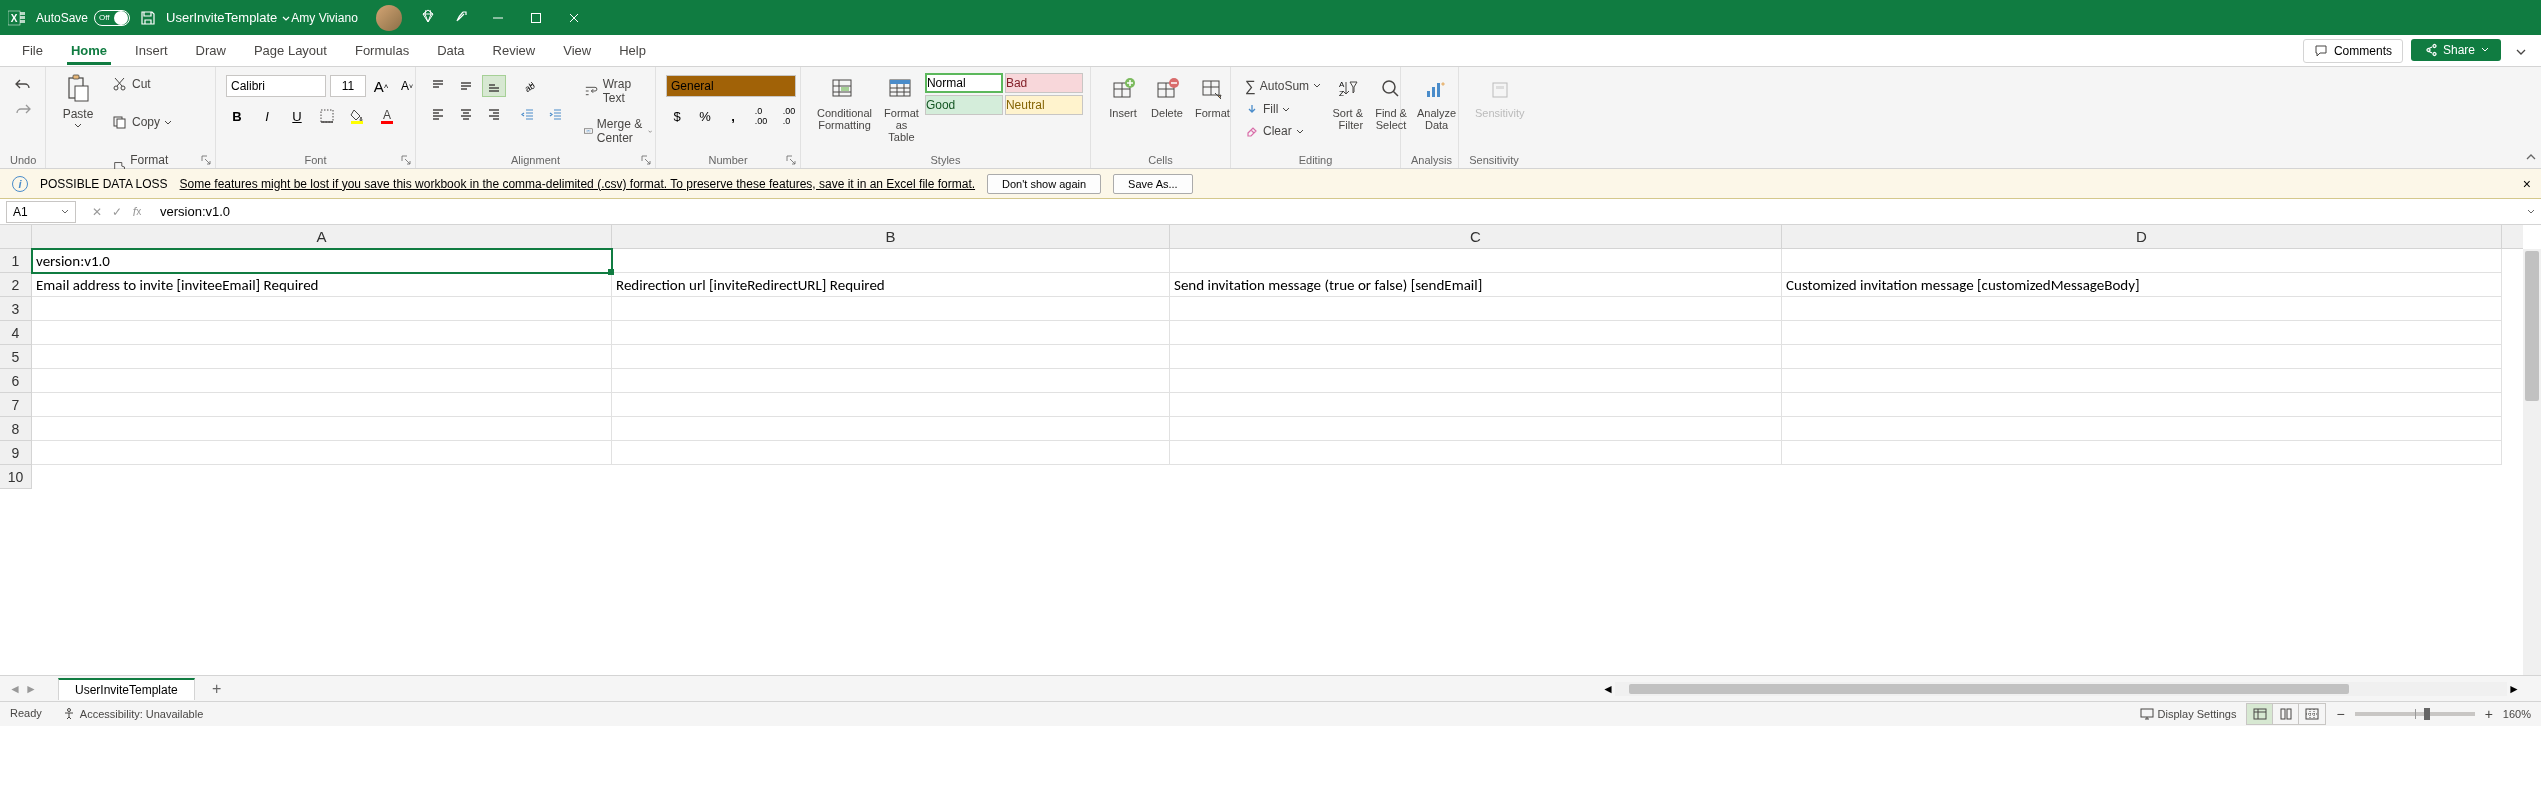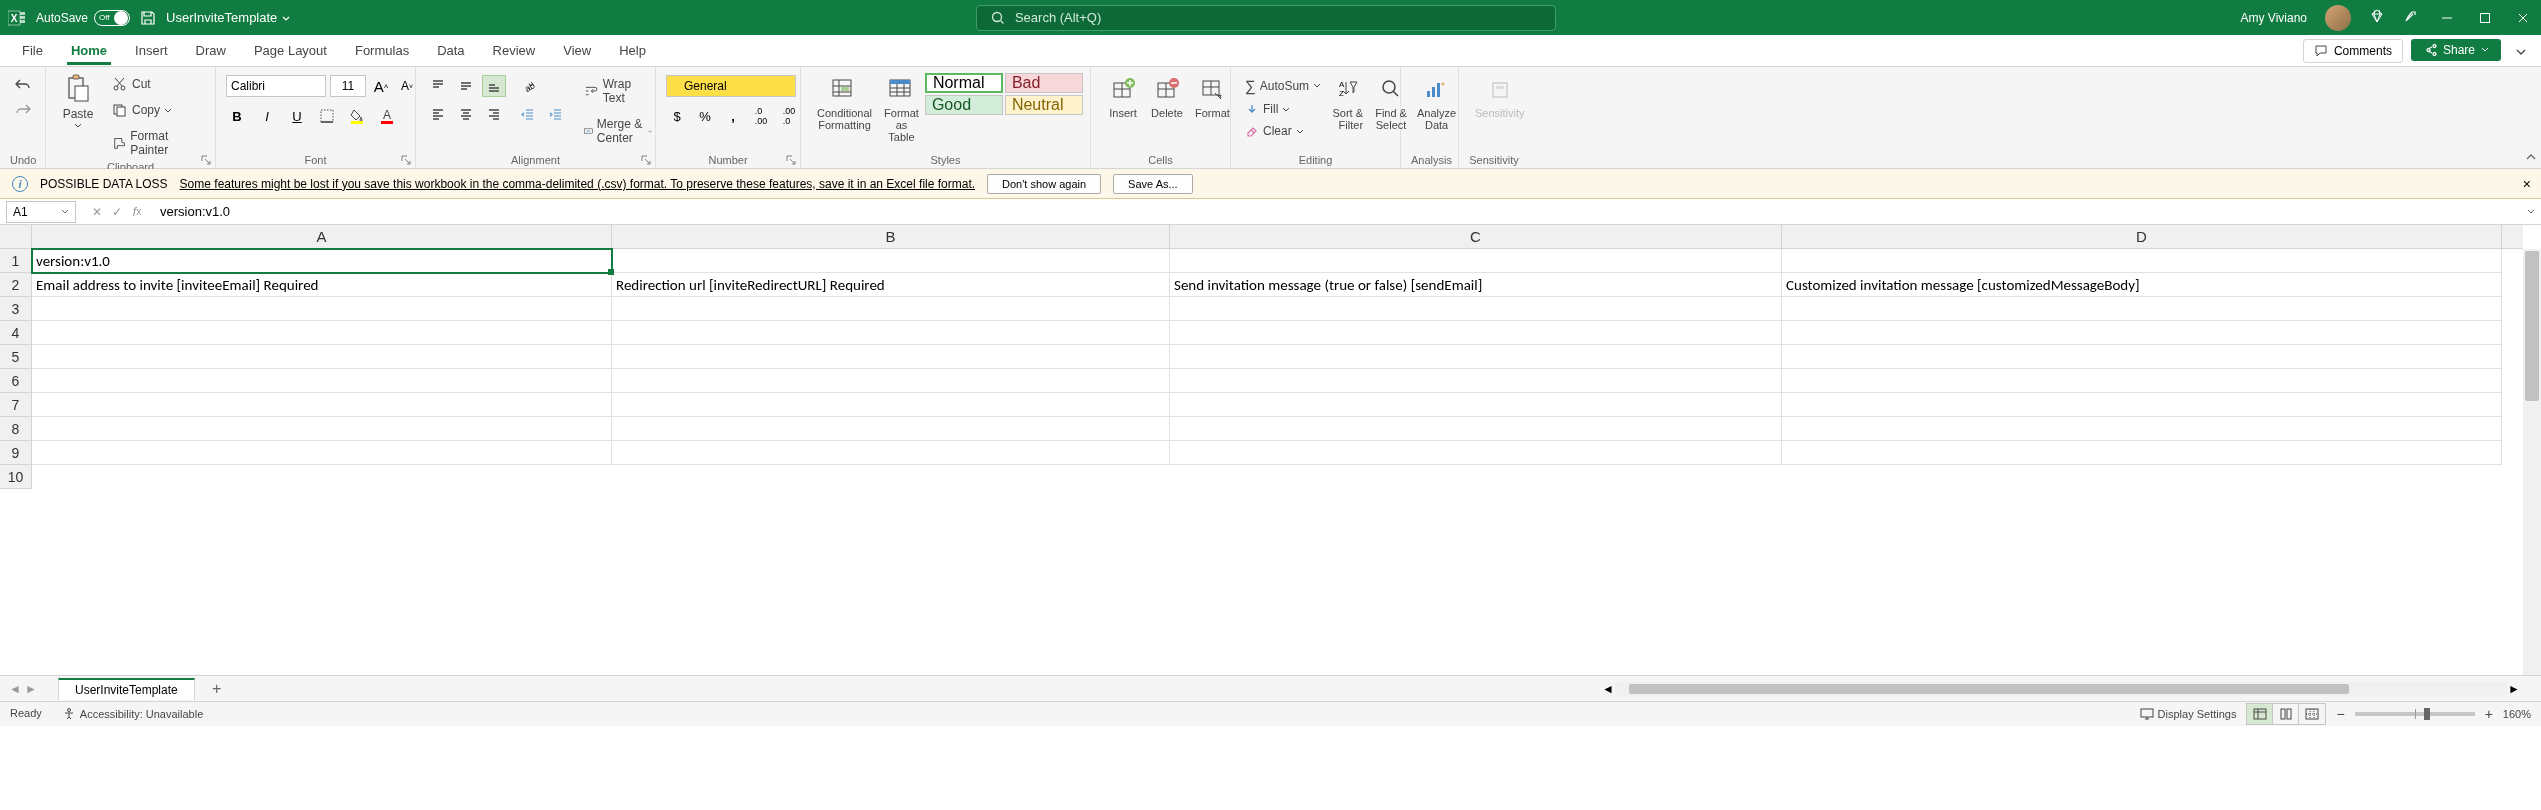--- a/index.html
+++ b/index.html
@@ -42,26 +42,26 @@
 .rb-col { display: flex; flex-direction: column; gap: 2px; }
 .rb-row { display: flex; align-items: center; gap: 4px; }
 .rb-item { display: flex; align-items: center; gap: 4px; padding: 2px 4px; font-size: 12px; color: #484644; cursor: pointer; }
 .rb-big { display: flex; flex-direction: column; align-items: center; gap: 2px; font-size: 12px; color: #484644; cursor: pointer; padding: 2px 6px; }
 .rb-big .icon-large { width: 32px; height: 32px; display: flex; align-items: center; justify-content: center; }
 .font-select { width: 100px; height: 22px; border: 1px solid #c8c6c4; background: #fff; font-size: 12px; padding: 0 4px; }
 .size-select { width: 36px; height: 22px; border: 1px solid #c8c6c4; background: #fff; font-size: 12px; padding: 0 4px; text-align: center; }
 .align-btn { width: 24px; height: 22px; display: flex; align-items: center; justify-content: center; cursor: pointer; border: 1px solid transparent; }
 .align-btn.active { background: #d7e8d2; border-color: #a6d096; }
 .format-btn { width: 22px; height: 22px; display: flex; align-items: center; justify-content: center; cursor: pointer; font-size: 13px; }
-.style-box { width: 78px; height: 20px; border: 1px solid #c8c6c4; font-size: 16px; padding: 2px 6px; display: flex; align-items: center; }
+.style-box { width: 78px; height: 20px; border: 1px solid #c8c6c4; font-size: 12px; padding: 2px 0; display: flex; align-items: center; }
 .style-normal { background: #fff; border: 2px solid #5cb85c; }
 .style-bad { background: #f8d7da; color: #842029; }
 .style-good { background: #d4edda; color: #155724; }
 .style-neutral { background: #fff3cd; color: #856404; }
-.number-select { width: 130px; height: 22px; border: 1px solid #c8c6c4; background: #fde047; font-size: 12px; padding: 0 17px; }
+.number-select { width: 130px; height: 22px; border: 1px solid #c8c6c4; background: #a16207; font-size: 12px; padding: 0 4px; }
 .dialog-launcher { position: absolute; bottom: 2px; right: 2px; width: 12px; height: 12px; cursor: pointer; }
 .ribbon-collapse { position: absolute; right: 4px; bottom: 2px; cursor: pointer; }
 
 
 .message-bar { height: 30px; background: #fcf7e8; border-bottom: 1px solid #d4c88c; display: flex; align-items: center; padding: 0 12px; gap: 12px; font-size: 12px; position: relative; }
 .message-bar .info-icon { width: 16px; height: 16px; border: 1.5px solid #4a8cca; border-radius: 50%; display: flex; align-items: center; justify-content: center; color: #4a8cca; font-size: 11px; font-style: italic; font-weight: bold; }
 .message-bar .msg-title { font-weight: normal; }
 .message-bar .msg-text { text-decoration: underline; cursor: pointer; }
 .message-bar .msg-btn { padding: 3px 14px; border: 1px solid #ababab; background: #fdfdfd; font-size: 11px; cursor: pointer; border-radius: 2px; }
 .message-bar .close-msg { position: absolute; right: 10px; cursor: pointer; font-size: 14px; }
@@ -141,29 +141,20 @@
           <path d="M2 2h10l2 2v10H2z M4 2v4h7V2 M5 10h6v4H5z" fill="none" stroke="#fff" stroke-width="1.2"></path>
         </svg>
     </span>
     <span class="filename">
       <span>UserInviteTemplate</span>
       <svg width="10" height="10" viewBox="0 0 10 10">
           <path d="M2 4l3 3 3-3" stroke="#fff" fill="none" stroke-width="1.2"></path>
         </svg>
     </span>
   </div>
-  <div class="search">
-    <div class="search-box">
-      <svg width="14" height="14" viewBox="0 0 14 14">
-          <circle cx="6" cy="6" r="4.5" fill="none" stroke="#cfe8da" stroke-width="1.3"></circle>
-          <path d="M9.5 9.5l3 3" stroke="#cfe8da" stroke-width="1.3"></path>
-        </svg>
-      <span>Search (Alt+Q)</span>
-    </div>
-  </div>
   <div class="right">
     <span class="username">Amy Viviano</span>
     <span class="avatar"></span>
     <span><svg width="16" height="16" viewBox="0 0 16 16">
           <path d="M8 2l5 4-5 8-5-8z M3 6h10 M6 2l-1 4 3 8 M10 2l1 4-3 8" fill="none" stroke="#fff" stroke-width="1"></path>
         </svg></span>
     <span><svg width="16" height="16" viewBox="0 0 16 16">
           <path d="M4 12l6-6M9 4l3 0 0 3M3 13c1-3 3-6 6-9" fill="none" stroke="#fff" stroke-width="1.2"></path>
         </svg></span>
     <span class="win-btn">
@@ -243,21 +234,21 @@
               <rect x="5" y="4" width="14" height="20" fill="none" stroke="#484644" stroke-width="1.2"></rect>
               <rect x="9" y="1" width="6" height="4" rx="1" fill="#e8b87a" stroke="#484644" stroke-width="0.8"></rect>
               <rect x="11" y="12" width="13" height="15" fill="#fff" stroke="#484644" stroke-width="1"></rect>
             </svg>
           </span>
         <span>Paste</span>
         <svg width="8" height="5" viewBox="0 0 8 5">
             <path d="M1 1l3 3 3-3" stroke="#484644" fill="none"></path>
           </svg>
       </div>
-      <div class="rb-col" style="padding-left:8px;padding-top:4px;gap:8px">
+      <div class="rb-col" style="padding-left:8px;padding-top:4px;gap:20px">
         <div class="rb-item">
             <svg width="16" height="14" viewBox="0 0 16 14">
               <circle cx="4" cy="11" r="2" fill="none" stroke="#484644"></circle>
               <circle cx="11" cy="11" r="2" fill="none" stroke="#484644"></circle>
               <path d="M5 9L12 1M10 9L3 1" stroke="#484644" stroke-width="1"></path>
             </svg>
             <span>Cut</span>
           </div>
         <div class="rb-item">
             <svg width="16" height="14" viewBox="0 0 16 14">

